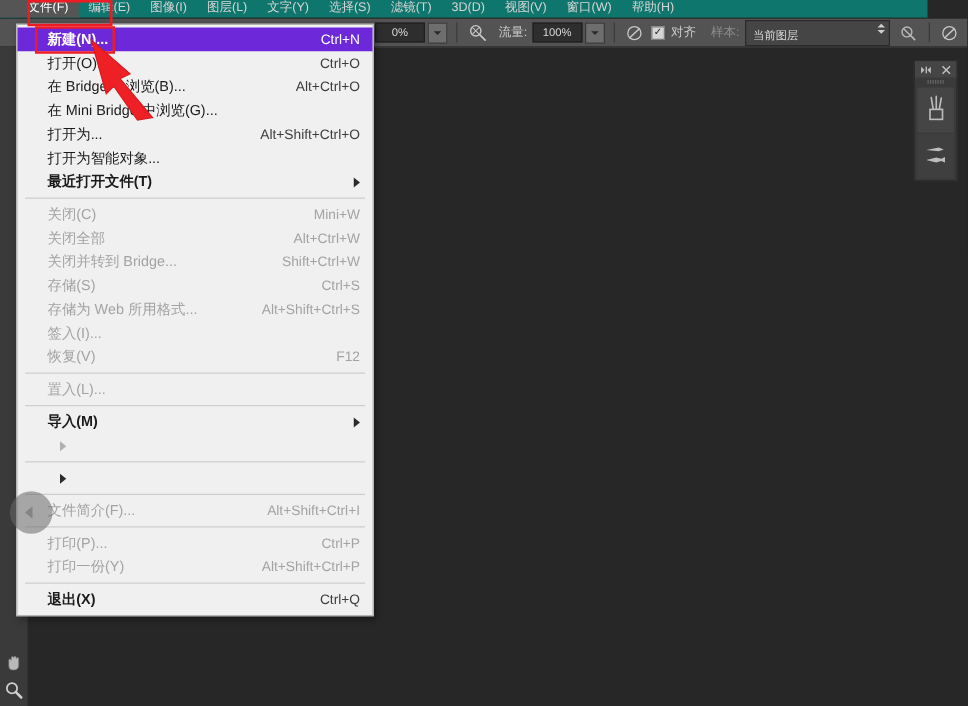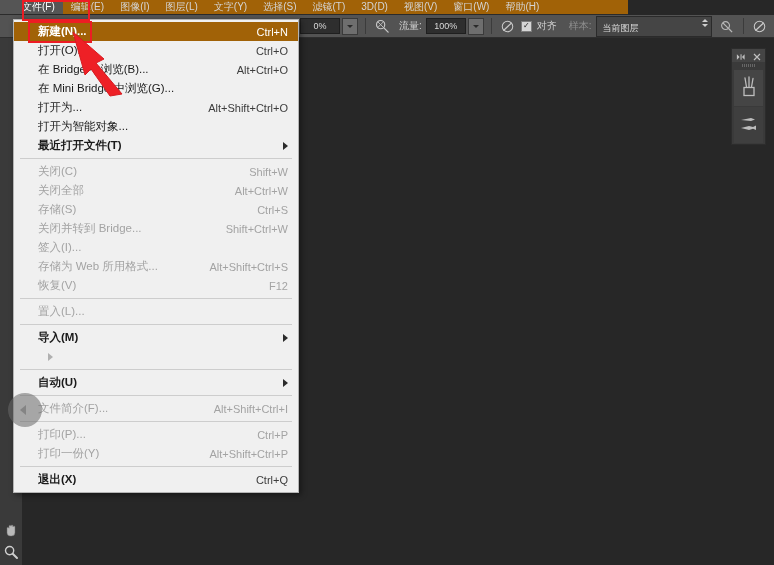--- a/index.html
+++ b/index.html
@@ -7,22 +7,22 @@
     width:774px;height:565px;overflow:hidden;
     background:#272727;
     font-family:"Liberation Sans","DejaVu Sans",sans-serif;
     -webkit-font-smoothing:antialiased;
     position:relative;
   }
   .app{position:absolute;inset:0;}
 
   
   .menubar{
-    position:absolute;left:0;top:0;width:628px;height:14px;
-    background:#a16207;
+    position:absolute;left:0;top:0;width:742px;height:14px;
+    background:#0f766e;
     display:flex;align-items:center;
     border-bottom:1px solid #2b2b2b;
     z-index:10;
   }
   .menubar-item{
     font-size:10px;color:#d5d5d5;
     padding:0 8px;line-height:14px;height:14px;
     white-space:nowrap;
   }
   .menubar-item.first{padding-left:22px;}
@@ -121,21 +121,21 @@
     height:19px;display:flex;align-items:center;
     font-size:11.5px;color:#1a1a1a;
     padding:0 10px 0 24px;
     position:relative;
     white-space:nowrap;
   }
   .mi .lbl{flex:1;}
   .mi .acc{font-size:11px;color:#3c3c3c;margin-left:14px;}
   .mi.bold .lbl{font-weight:bold;}
   .mi.disabled .lbl,.mi.disabled .acc{color:#a3a3a3;}
-  .mi.selected{background:#a16207;align-items:center;}
+  .mi.selected{background:#6d28d9;align-items:center;}
   .mi.selected .lbl,.mi.selected .acc{color:#ffffff;}
   .mi .sub{
     width:0;height:0;border-top:4px solid transparent;border-bottom:4px solid transparent;
     border-left:5px solid #2b2b2b;margin-left:10px;
   }
   .mi.disabled .sub{border-left-color:#b0b0b0;}
   .msep{height:1px;background:#cdcdcd;margin:3px 6px;}
 
   
   .hl-rect{
@@ -315,60 +315,59 @@
       <div class="mi">
         <span class="lbl">打开为智能对象...</span>
       </div>
       <div class="mi bold">
         <span class="lbl">最近打开文件(T)</span>
         <span class="sub"></span>
       </div>
       <div class="msep"></div>
       <div class="mi disabled">
         <span class="lbl">关闭(C)</span>
-        <span class="acc">Shift+W</span>
+        <span class="acc">Mini+W</span>
       </div>
       <div class="mi disabled">
         <span class="lbl">关闭全部</span>
         <span class="acc">Alt+Ctrl+W</span>
       </div>
       <div class="mi disabled">
+        <span class="lbl">关闭并转到 Bridge...</span>
+        <span class="acc">Shift+Ctrl+W</span>
+      </div>
+      <div class="mi disabled">
         <span class="lbl">存储(S)</span>
         <span class="acc">Ctrl+S</span>
       </div>
       <div class="mi disabled">
-        <span class="lbl">关闭并转到 Bridge...</span>
-        <span class="acc">Shift+Ctrl+W</span>
-      </div>
-      <div class="mi disabled">
-        <span class="lbl">签入(I)...</span>
-      </div>
-      <div class="mi disabled">
         <span class="lbl">存储为 Web 所用格式...</span>
         <span class="acc">Alt+Shift+Ctrl+S</span>
+      </div>
+      <div class="mi disabled">
+        <span class="lbl">签入(I)...</span>
       </div>
       <div class="mi disabled">
         <span class="lbl">恢复(V)</span>
         <span class="acc">F12</span>
       </div>
       <div class="msep"></div>
       <div class="mi disabled">
         <span class="lbl">置入(L)...</span>
       </div>
       <div class="msep"></div>
       <div class="mi bold">
         <span class="lbl">导入(M)</span>
         <span class="sub"></span>
       </div>
       <div class="mi disabled">
         <span class="sub"></span>
       </div>
       <div class="msep"></div>
       <div class="mi bold">
-        <span class="lbl">自动(U)</span>
         <span class="sub"></span>
       </div>
       <div class="msep"></div>
       <div class="mi disabled">
         <span class="lbl">文件简介(F)...</span>
         <span class="acc">Alt+Shift+Ctrl+I</span>
       </div>
       <div class="msep"></div>
       <div class="mi disabled">
         <span class="lbl">打印(P)...</span>

